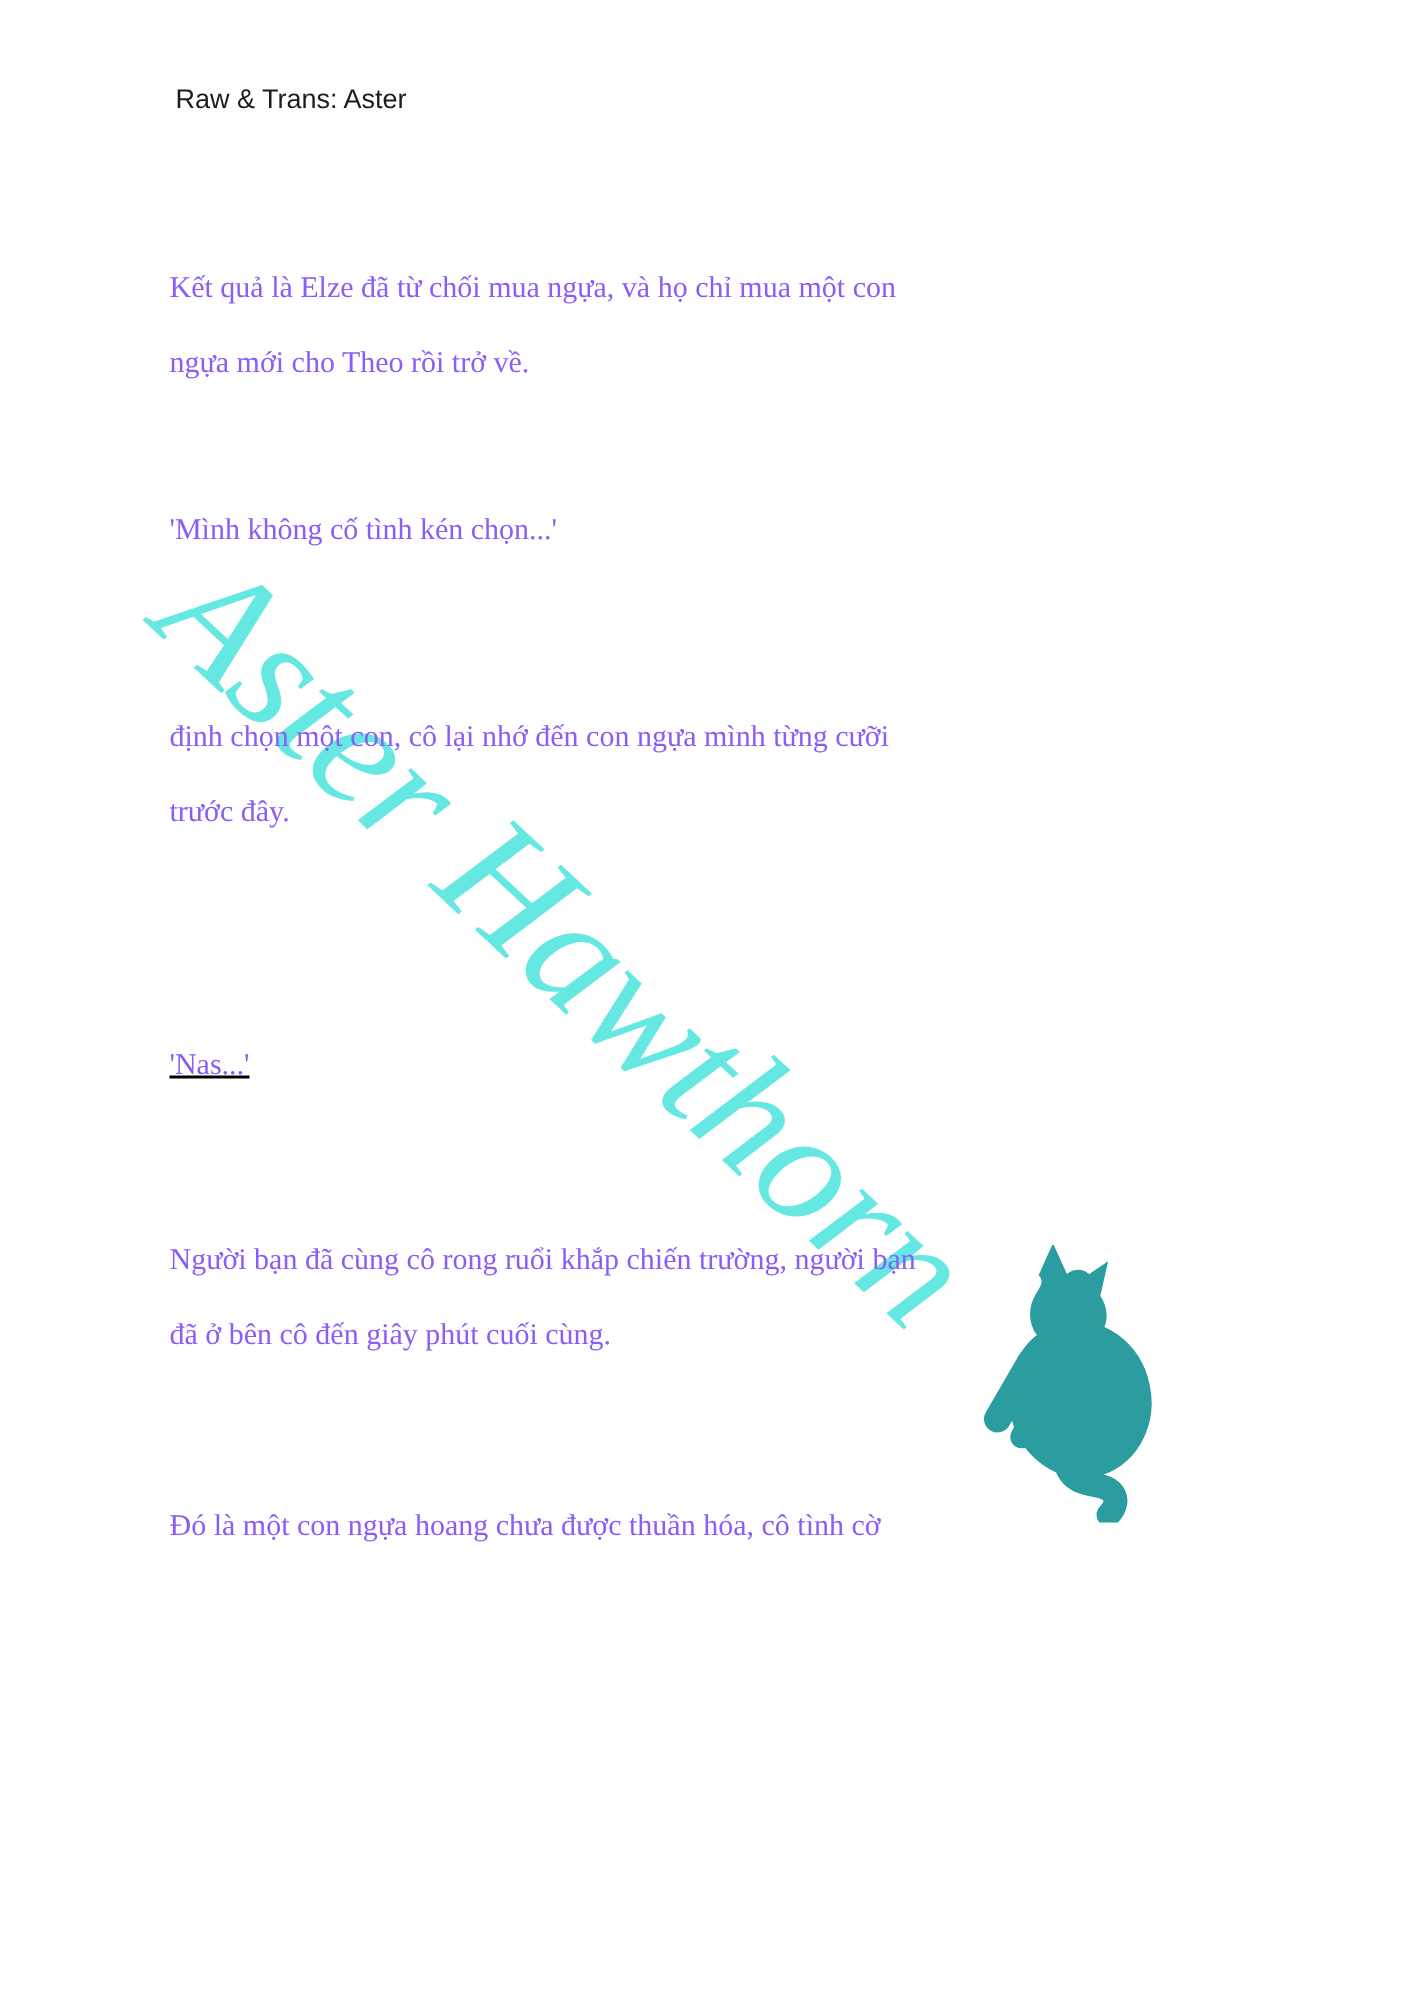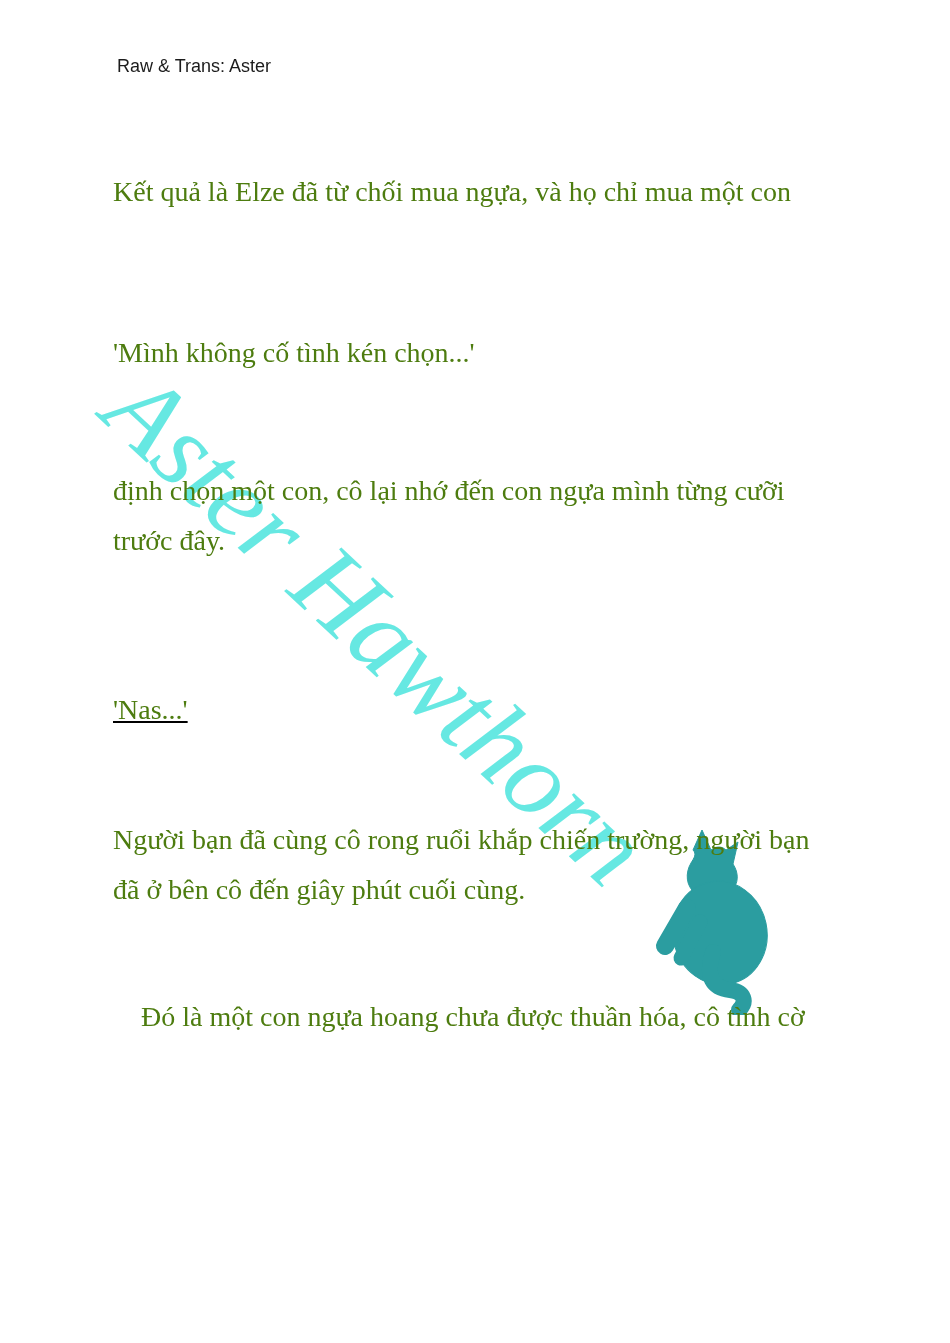--- a/index.html
+++ b/index.html
@@ -25,29 +25,29 @@
     font-family:"Liberation Serif", serif;
     font-style:italic;
     font-size:108px; line-height:1;
     transform:rotate(43deg);
     transform-origin:0 0;
     white-space:nowrap;
     z-index:1;
   }
   .para { position:absolute; left:113px; z-index:2; }
   .tl {
-    font-size:28px; line-height:50px;
-    color:#4d7c0f; white-space:nowrap;
+    font-size:20px; line-height:50px;
+    color:#8b5cf6; white-space:nowrap;
   }
   #p1 { top:167px; }
   #p2 { top:328px; }
   #p3 { top:466px; }
   #p4 { top:685px;text-decoration:underline; }
   #p5 { top:815px; }
-  #p6 { top:992px;margin-left:28px; }
+  #p6 { top:992px; }
   .cat {
     position:absolute; left:645px; top:830px;
     z-index:1;
   }
   .band-main {
     position:absolute; left:0; top:1140px; width:950px; height:203px;
     z-index:3;
   }
   .band-step {
     position:absolute; left:445px; top:1125px; width:505px; height:16px;
@@ -58,20 +58,21 @@
 <body>
 
 <div class="page">
 
   <div class="credit">Raw &amp; Trans: Aster</div>
 
   <div class="watermark" style="color: rgb(102, 232, 226);">Aster Hawthorn</div>
 
   <div class="para" id="p1">
     <div class="tl">Kết quả là Elze đã từ chối mua ngựa, và họ chỉ mua một con</div>
+    <div class="tl">ngựa mới cho Theo rồi trở về.</div>
   </div>
 
   <div class="para" id="p2">
     <div class="tl">'Mình không cố tình kén chọn...'</div>
   </div>
 
   <div class="para" id="p3">
     <div class="tl">định chọn một con, cô lại nhớ đến con ngựa mình từng cưỡi</div>
     <div class="tl">trước đây.</div>
   </div>

